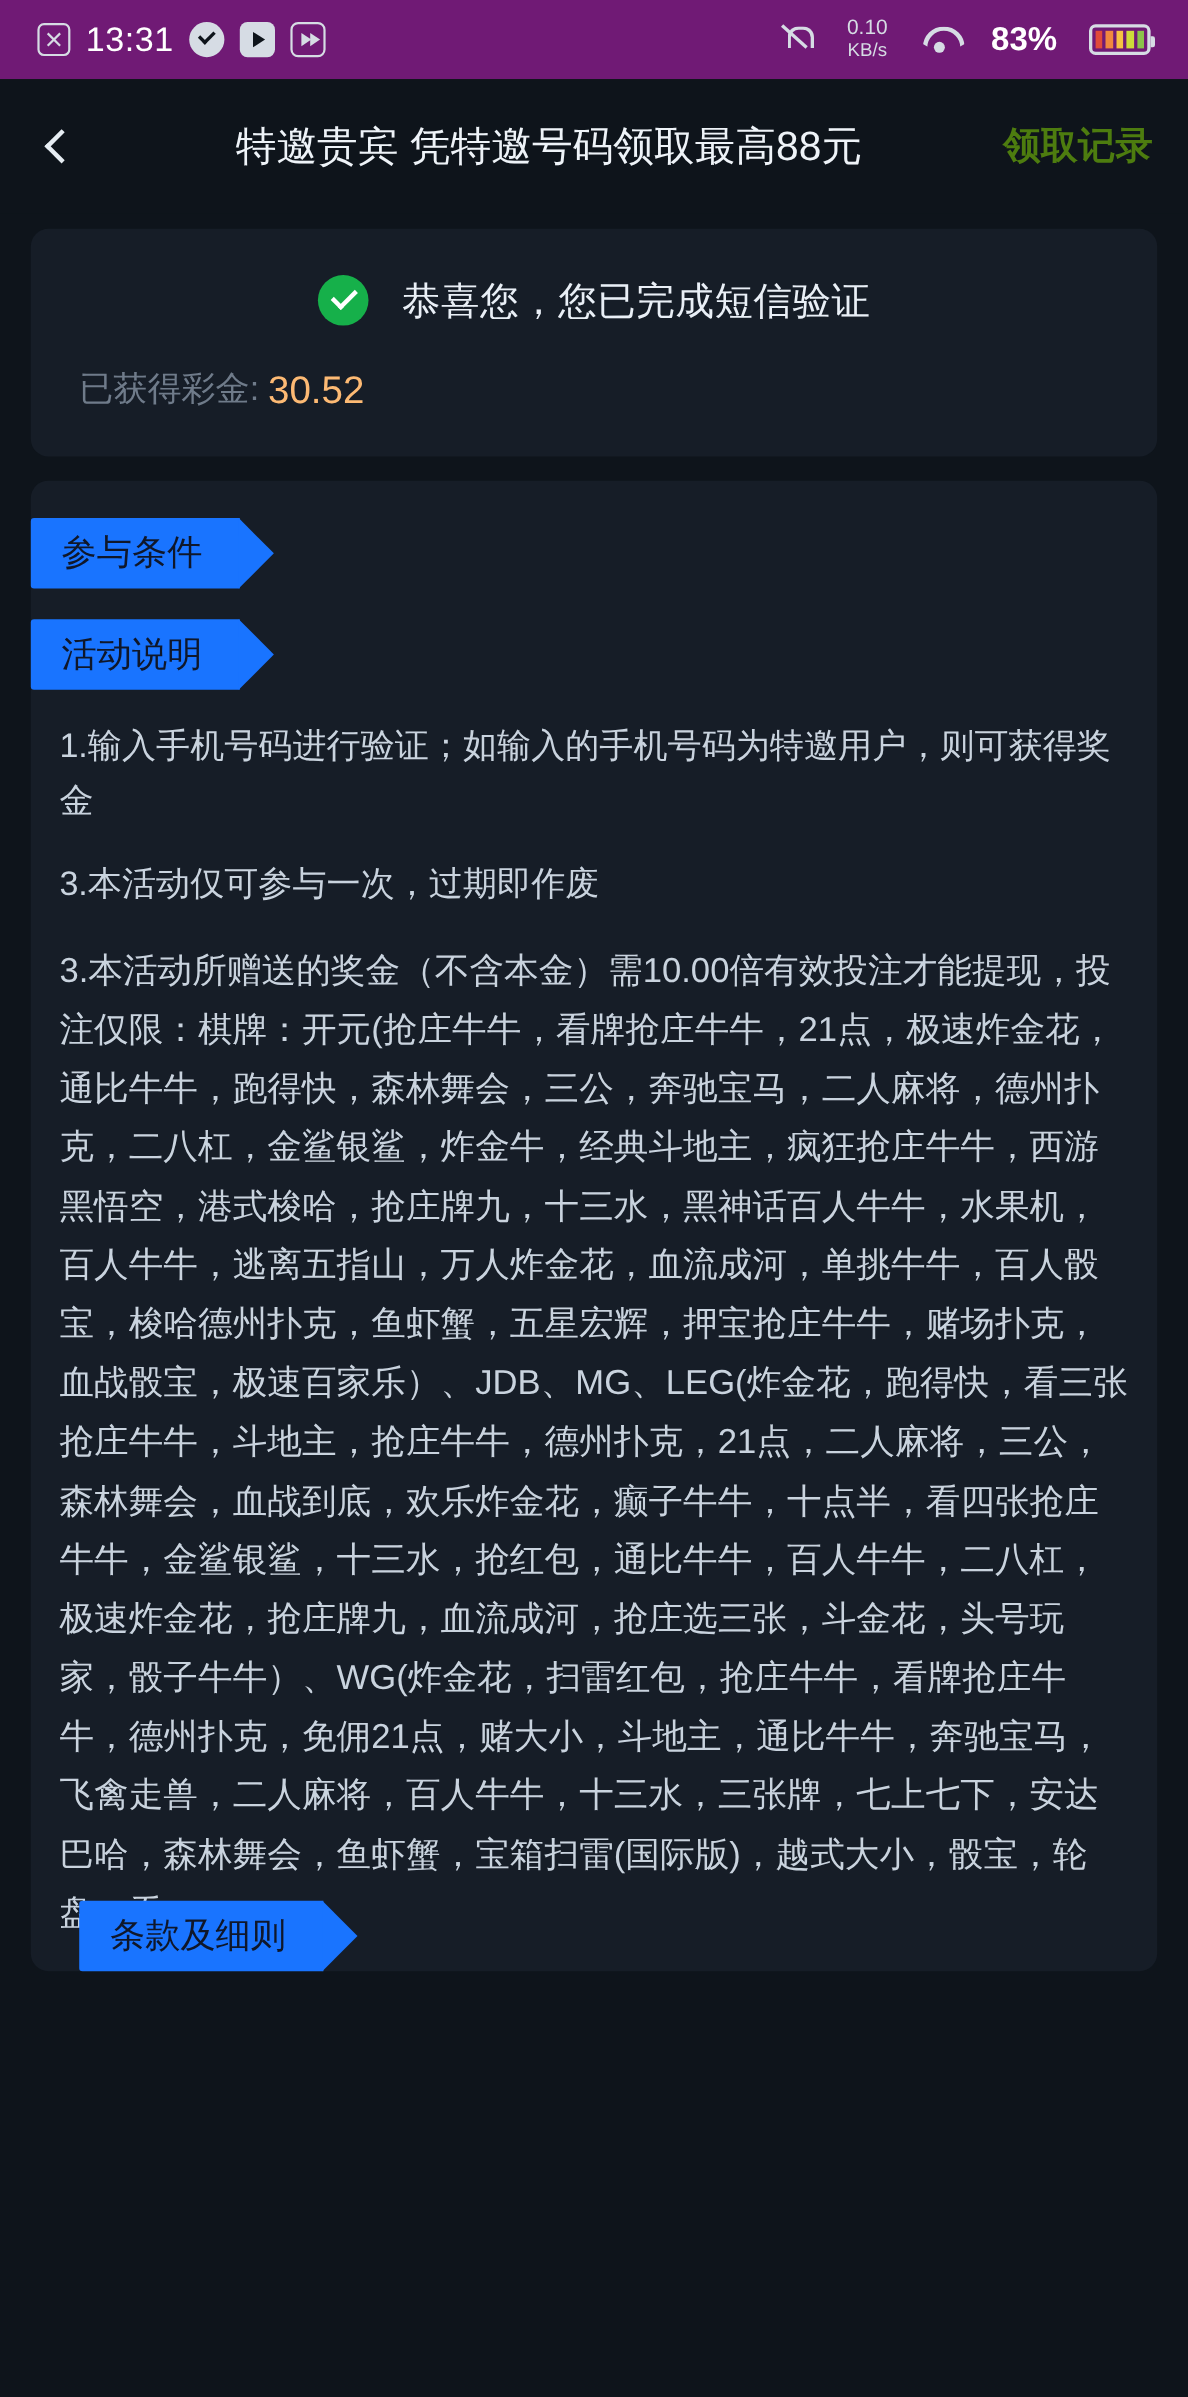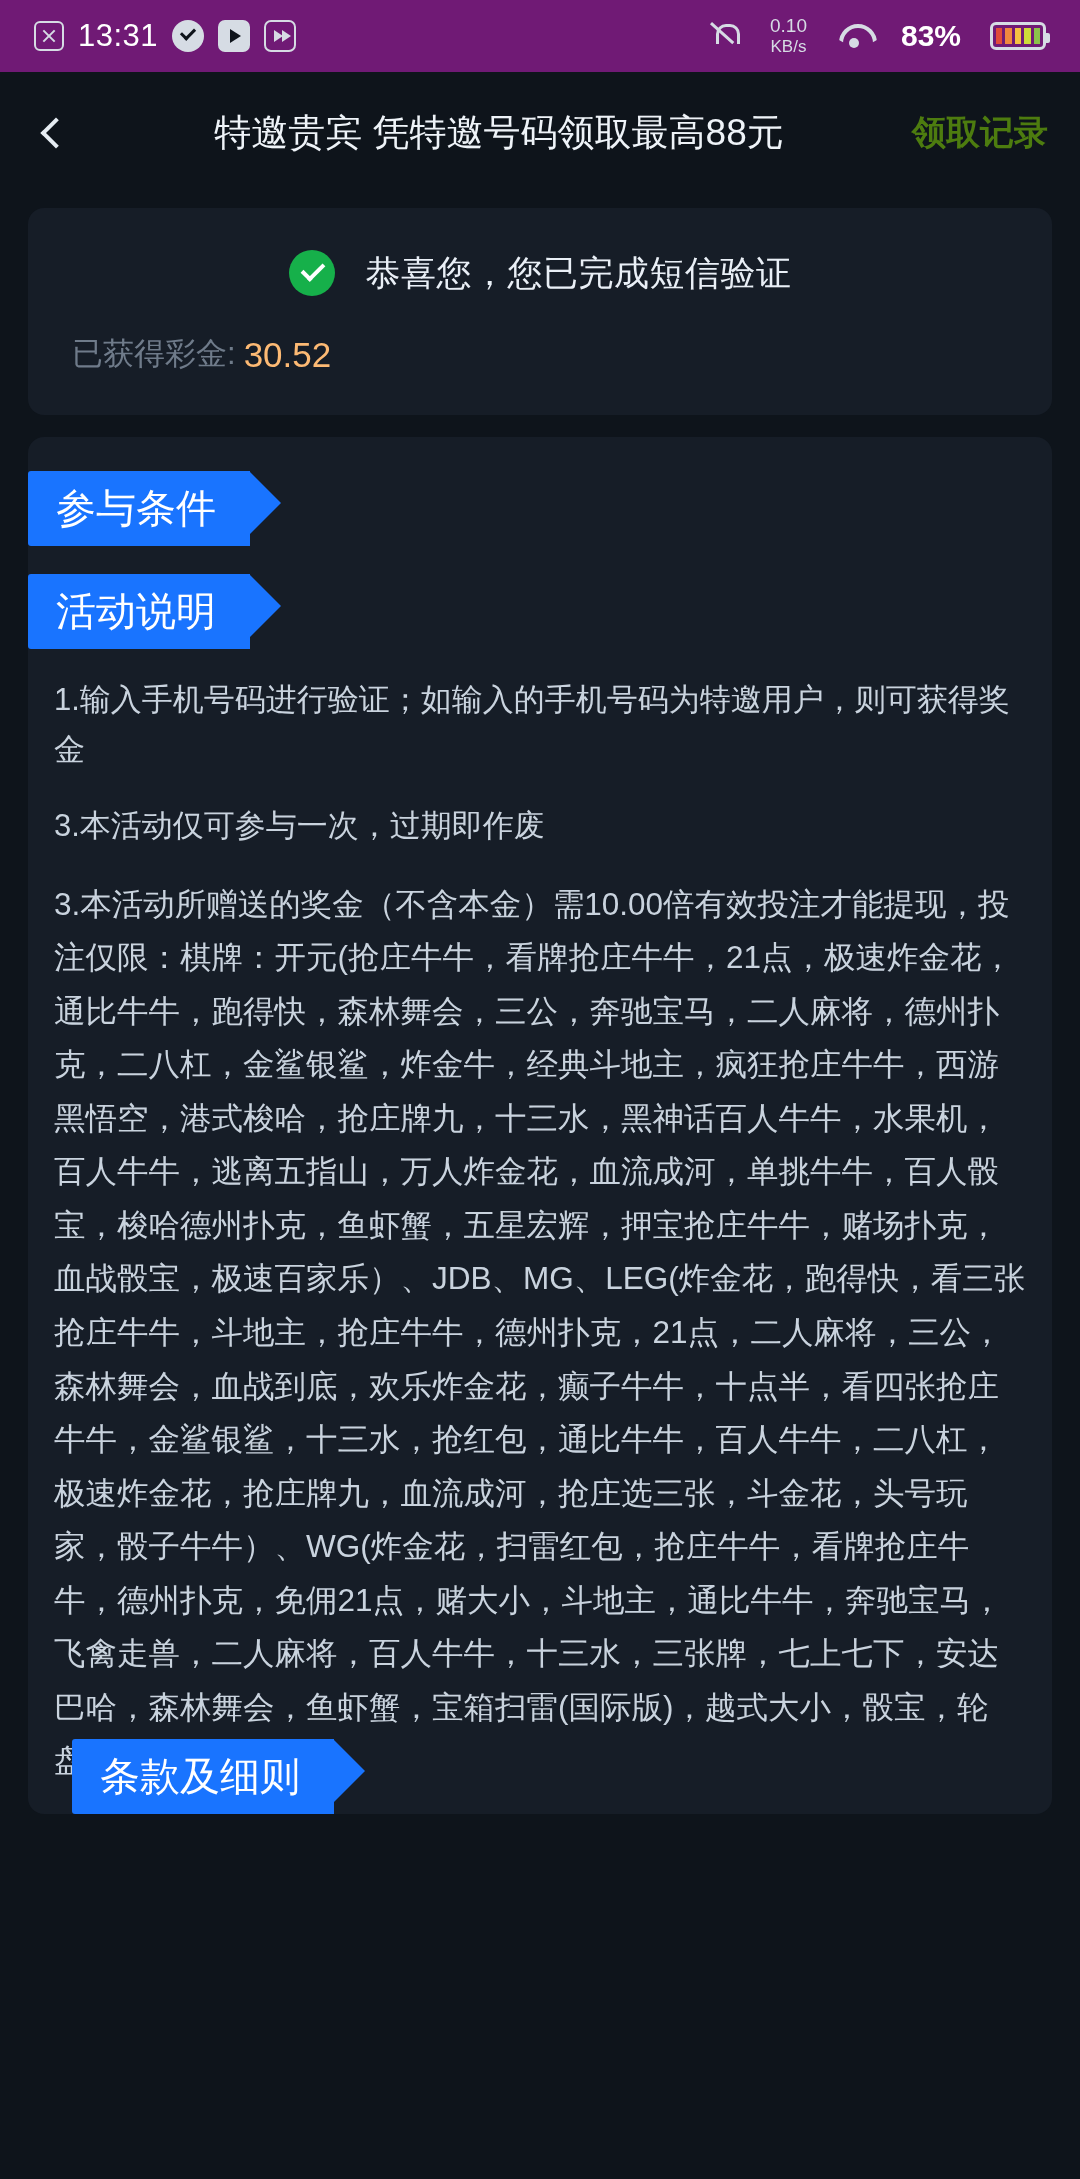--- a/index.html
+++ b/index.html
@@ -214,24 +214,24 @@
   .panel {
     background: #161d27;
     border-radius: 16px;
     margin-top: 22px;
     padding: 0 0 26px 0;
     position: relative;
   }
   .ribbon {
     display: inline-flex;
     align-items: center;
-    height: 75px;
+    height: 64px;
     background: #1974ff;
-    color: #ffffff;
-    font-size: 40px;
+    color: #0f172a;
+    font-size: 32px;
     padding: 0 34px 0 28px;
     position: relative;
     margin-left: -8px;
     border-radius: 3px 0 0 3px;
   }
   .ribbon::after {
     content: "";
     position: absolute;
     right: -31px; top: 0;
     border-left: 32px solid #1974ff;

